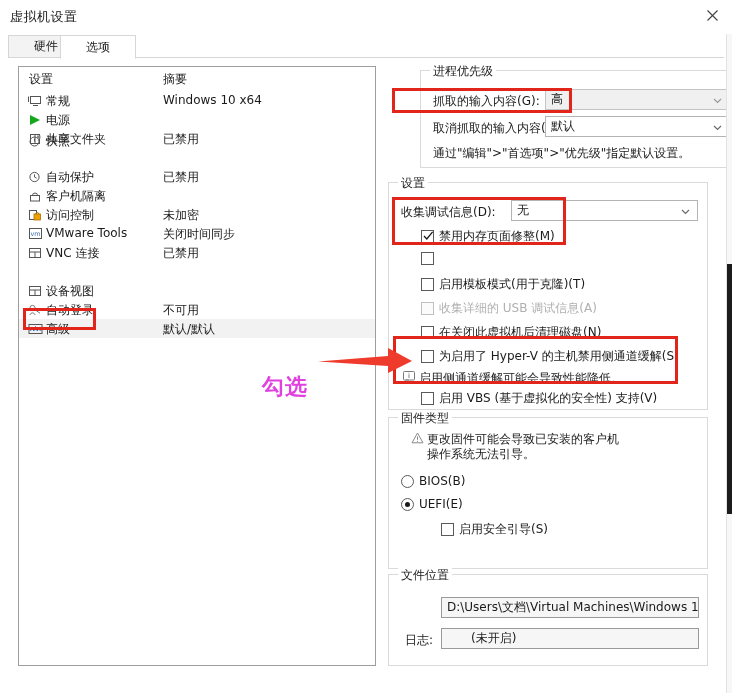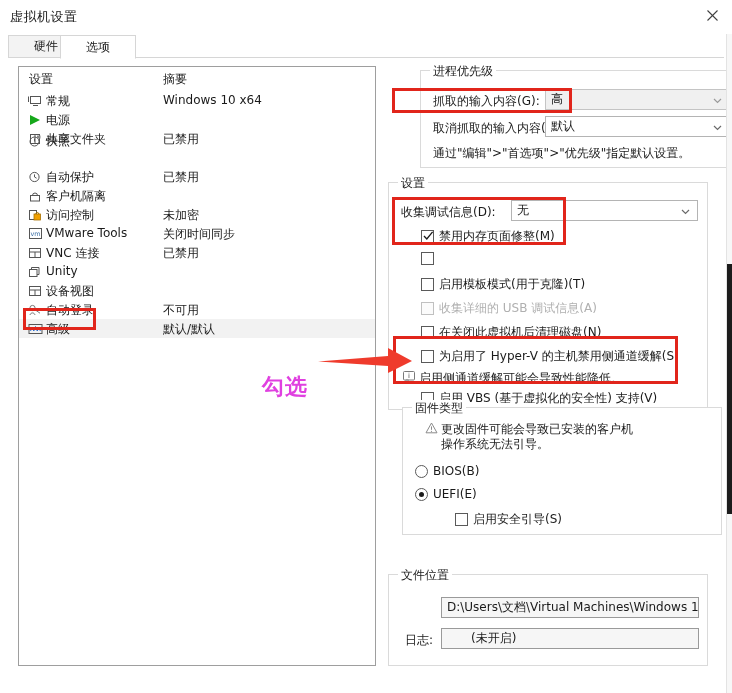--- a/index.html
+++ b/index.html
@@ -281,30 +281,20 @@
         <svg width="14" height="12" viewBox="0 0 14 12">
             <rect x="1.5" y="1.5" width="11" height="9" fill="none" stroke="#555" stroke-width="1"></rect>
             <line x1="1.5" y1="5" x2="12.5" y2="5" stroke="#555" stroke-width="1"></line>
             <line x1="7" y1="5" x2="7" y2="10.5" stroke="#555" stroke-width="1"></line>
           </svg>
       </span>
       <span class="nm">VNC 连接</span>
       <span class="sm">已禁用</span>
     </div>
 
-    <div class="row" style="top:195px;">
-      <span class="ico">
-        <svg width="14" height="12" viewBox="0 0 14 12">
-            <rect x="1.5" y="3.5" width="7.5" height="7" fill="none" stroke="#555" stroke-width="1"></rect>
-            <polyline points="3.5,3.5 3.5,1.5 11,1.5 11,8.5 9,8.5" fill="none" stroke="#555" stroke-width="1"></polyline>
-          </svg>
-      </span>
-      <span class="nm">Unity</span>
-      <span class="sm"></span>
-    </div>
 
     <div class="row" style="top:214px;">
       <span class="ico">
         <svg width="14" height="12" viewBox="0 0 14 12">
             <rect x="1.5" y="1.5" width="11" height="9" fill="none" stroke="#555" stroke-width="1"></rect>
             <line x1="1.5" y1="5" x2="12.5" y2="5" stroke="#555" stroke-width="1"></line>
             <line x1="7" y1="5" x2="7" y2="10.5" stroke="#555" stroke-width="1"></line>
           </svg>
       </span>
       <span class="nm">设备视图</span>
@@ -421,21 +411,21 @@
         </span>
         <span class="t">启用侧通道缓解可能会导致性能降低。</span>
       </div>
 
       <div class="cb" style="left:12px; top:207px;">
         <span class="box"></span>
         <span class="txt">启用 VBS (基于虚拟化的安全性) 支持(V)</span>
       </div>
     </div>
 
-    <div class="group" style="top:345px; height:128px;margin-left:14px;">
+    <div class="group" style="top:355px; height:152px;">
       <span class="legend">固件类型</span>
 
       <div class="note" style="left:22px; top:14px; width:290px;">
         <span class="g">
           <svg width="13" height="12" viewBox="0 0 13 12">
               <polygon points="6.5,1 12,10.8 1,10.8" fill="none" stroke="#8a8a8a" stroke-width="1"></polygon>
               <line x1="6.5" y1="4.4" x2="6.5" y2="7.8" stroke="#8a8a8a" stroke-width="1"></line>
               <circle cx="6.5" cy="9.3" r="0.6" fill="#8a8a8a"></circle>
             </svg>
         </span>

